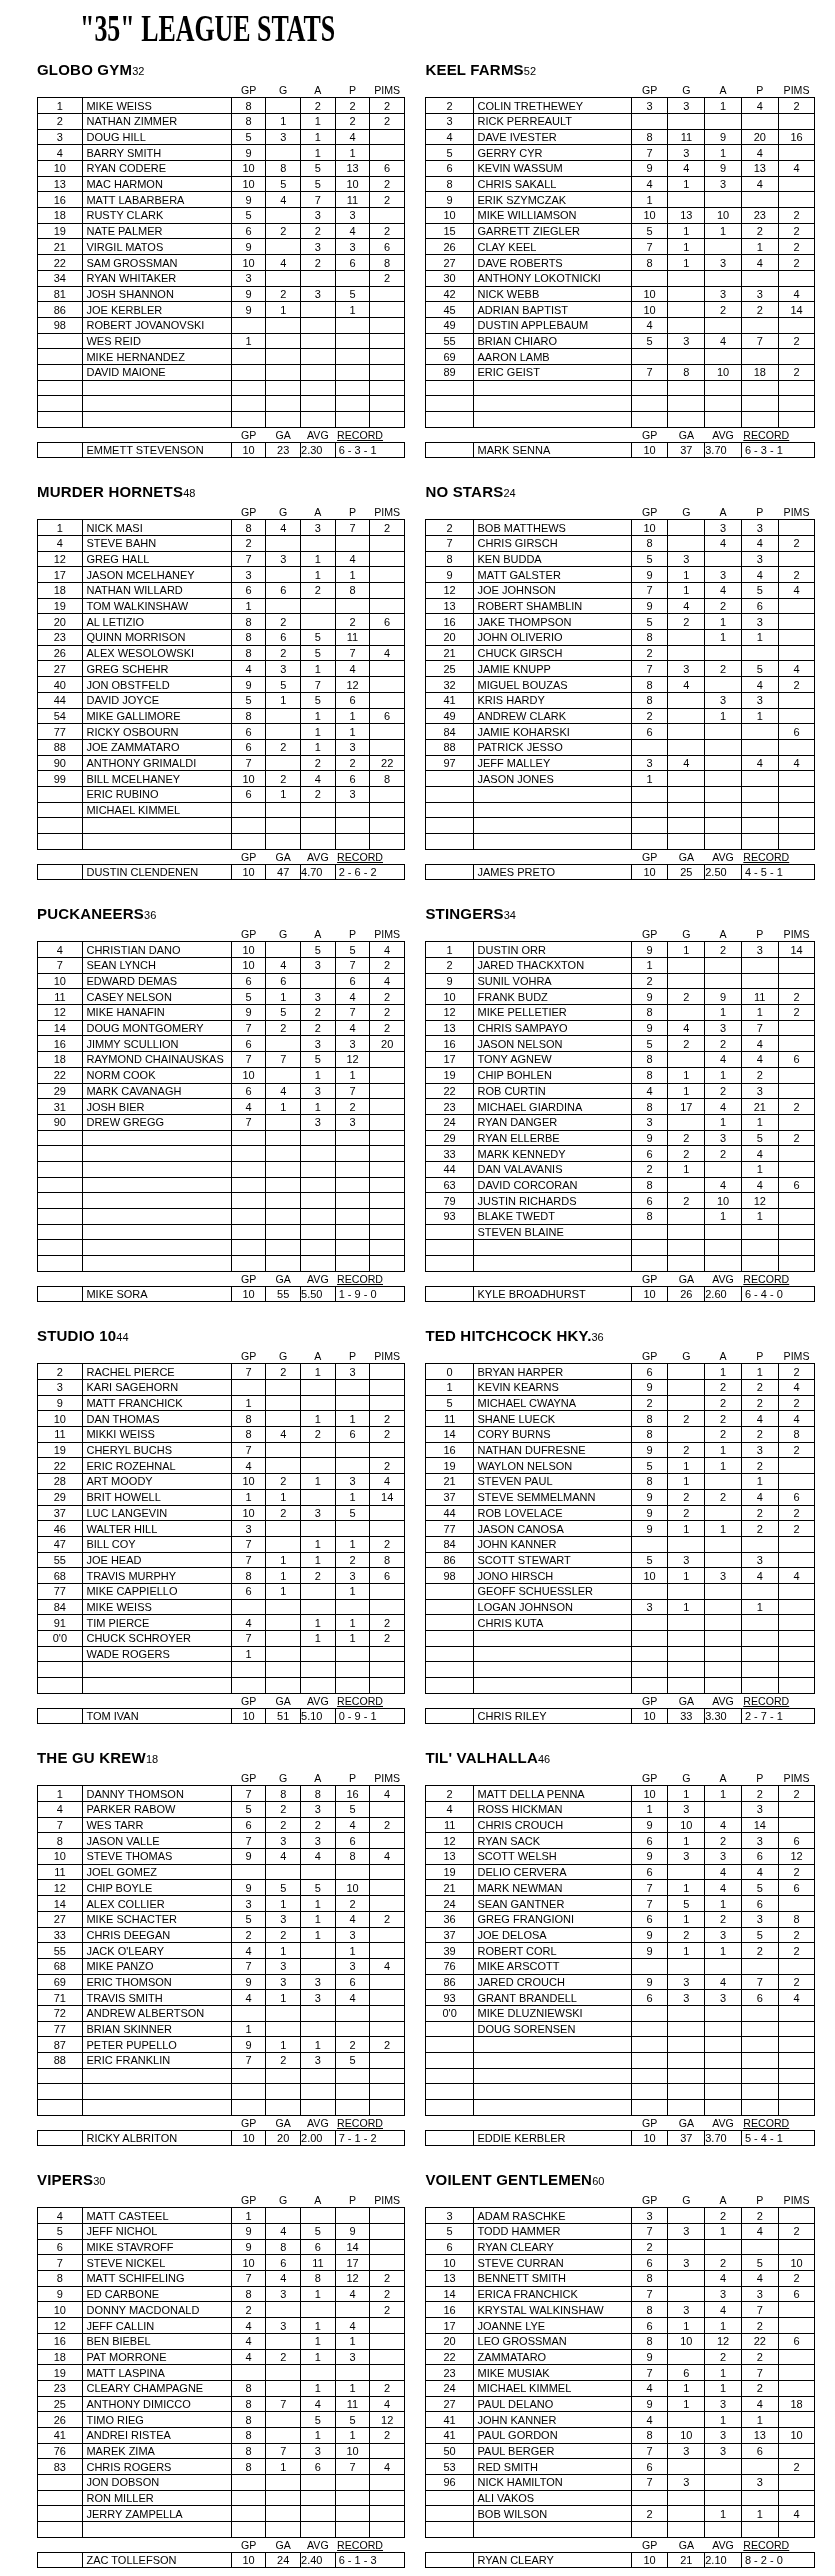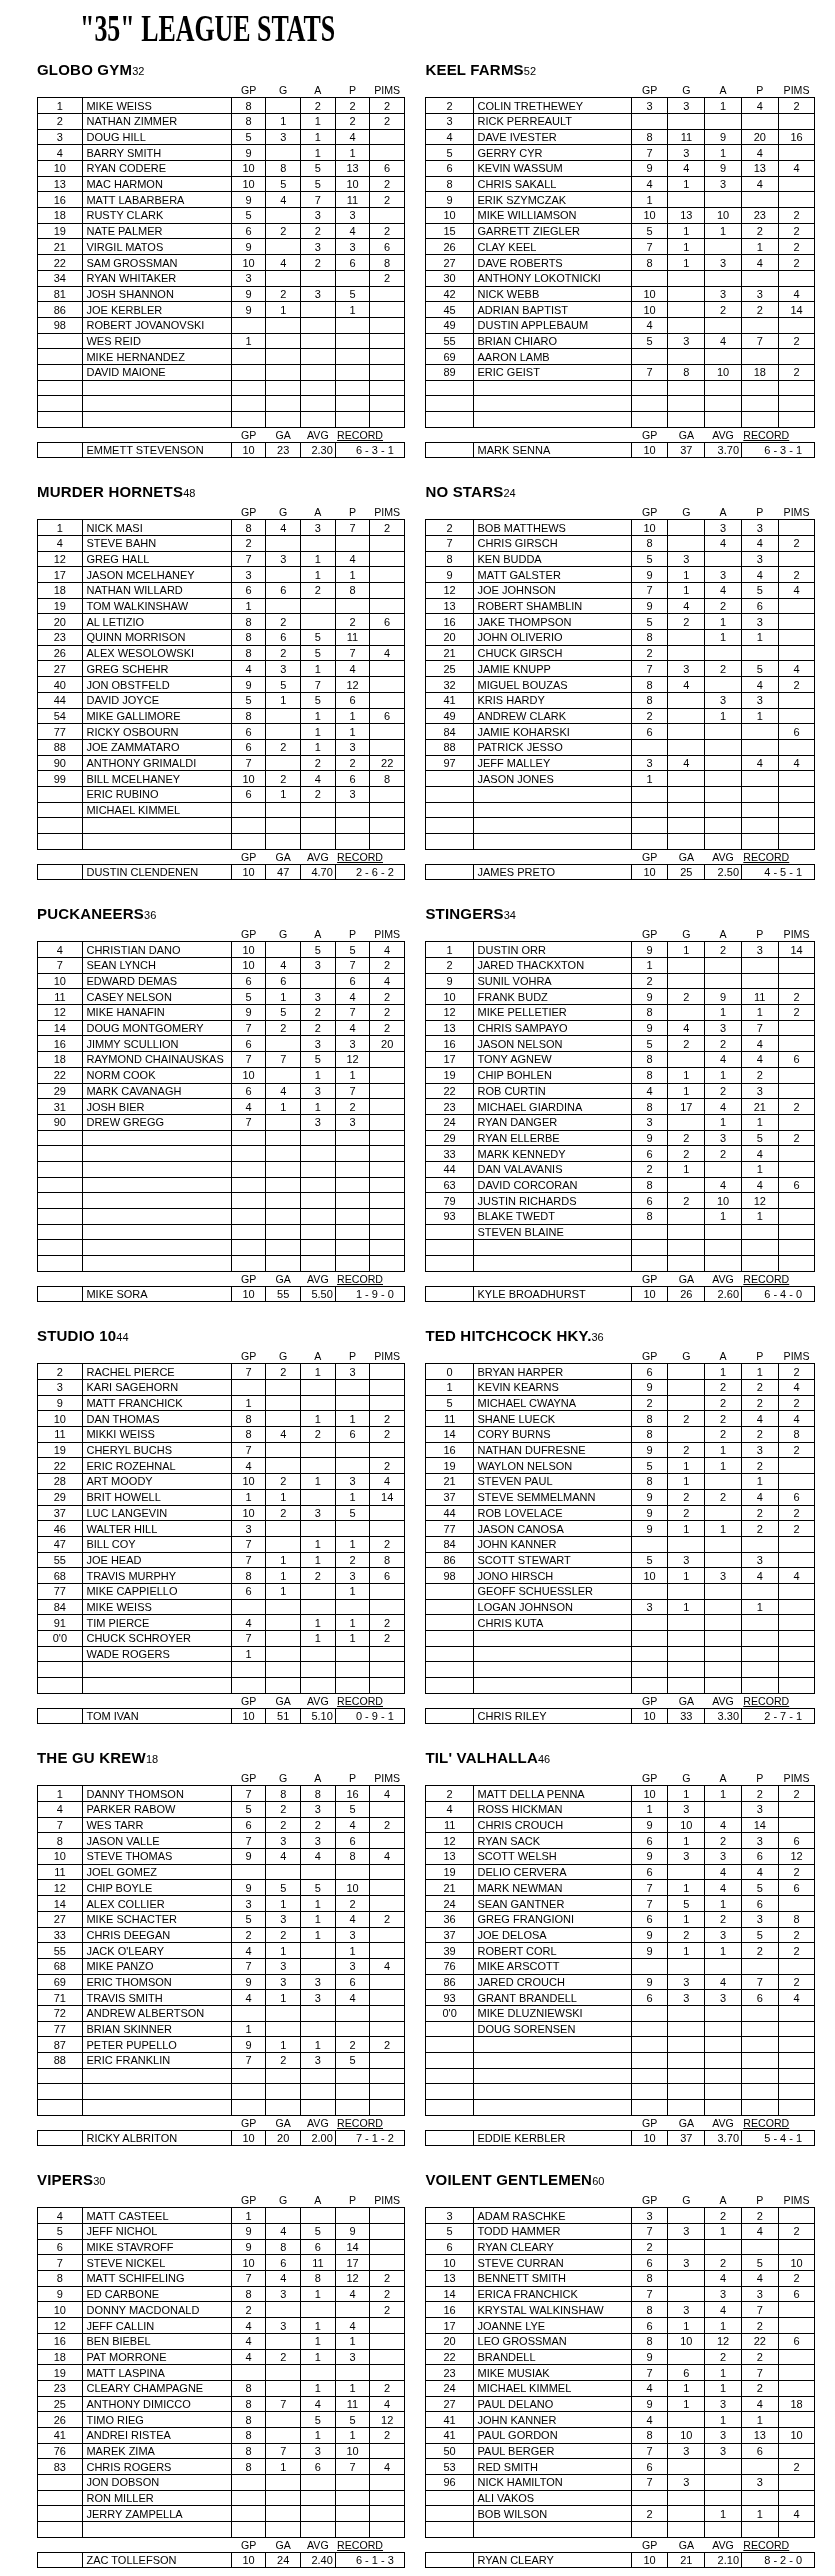--- a/index.html
+++ b/index.html
@@ -62,22 +62,22 @@
     text-align: center;
     overflow: hidden;
     white-space: nowrap;
   }
   .col-head-row th { border: none; font-size: 10.6px; height: 14px; }
   tbody.players td { border: 0.9px solid #000; }
   td.c-name { text-align: left; padding-left: 3.7px; }
   .goalie-head-row th { border: none; font-size: 10.6px; height: 15px; }
   .goalie-head-row th.rec { text-align: left; padding-left: 1.9px; text-decoration: underline; }
   .goalie-row td { border: 0.9px solid #000; }
-  td.c-avg { text-align: right; padding-right: 1.9px; }
-  td.c-record { text-align: center; padding-left: 10px; }
+  td.c-avg { text-align: left; padding-right: 1.9px; }
+  td.c-record { text-align: left; padding-left: 3px; }
 </style>
 </head>
 <body>
 
 <div class="page">
   <h1 class="page-title">"35" LEAGUE STATS</h1>
   <main class="teams-grid" id="teams-grid">
       <section class="team">
     <header class="team-header">
       <h2 class="team-name">GLOBO GYM</h2>
@@ -2788,21 +2788,21 @@
               <td class="c-num">20</td>
               <td class="c-name">LEO GROSSMAN</td>
               <td class="c-stat">8</td>
               <td class="c-stat">10</td>
               <td class="c-stat">12</td>
               <td class="c-stat">22</td>
               <td class="c-stat">6</td>
             </tr>
             <tr>
               <td class="c-num">22</td>
-              <td class="c-name">BRANDELL</td>
+              <td class="c-name">ZAMMATARO</td>
               <td class="c-stat">9</td>
               <td class="c-stat"></td>
               <td class="c-stat">2</td>
               <td class="c-stat">2</td>
               <td class="c-stat"></td>
             </tr>
             <tr>
               <td class="c-num">23</td>
               <td class="c-name">MIKE MUSIAK</td>
               <td class="c-stat">7</td>

